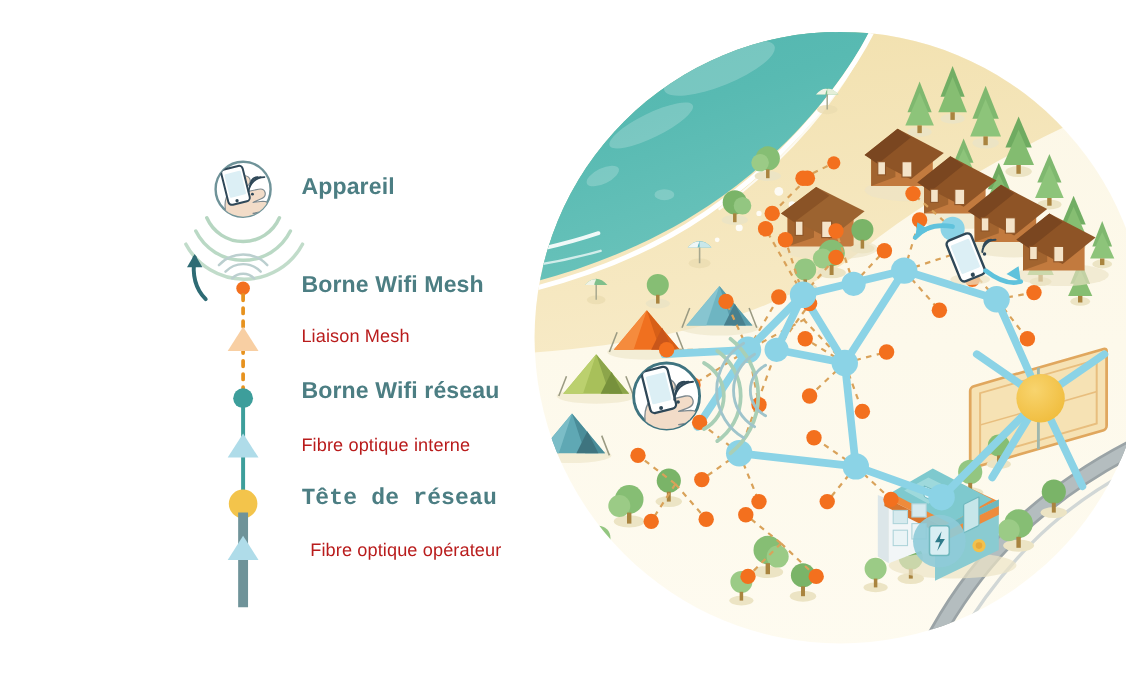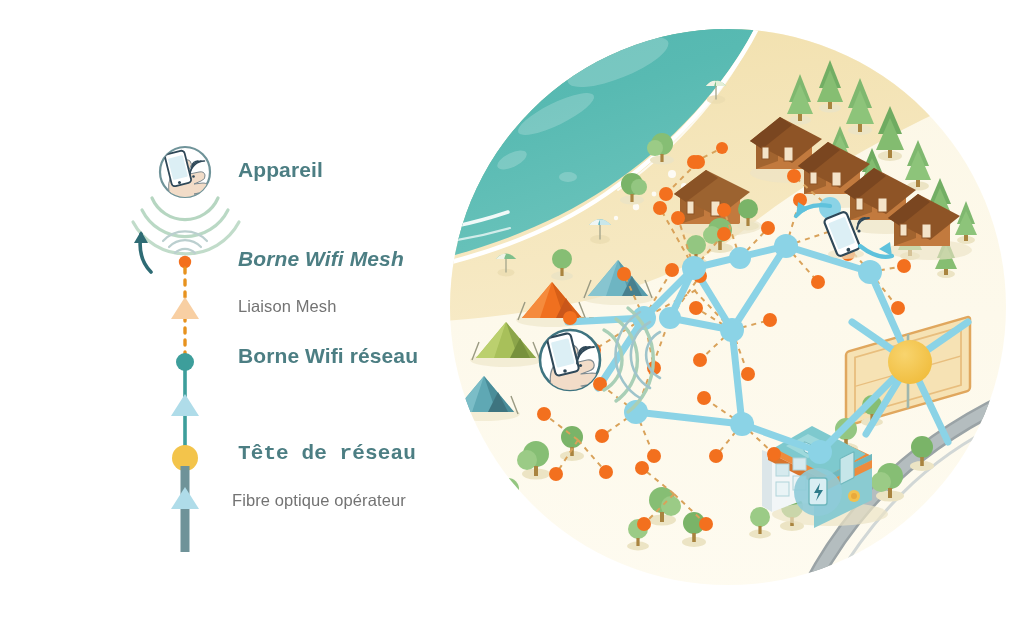--- a/index.html
+++ b/index.html
@@ -3,43 +3,43 @@
 <meta charset="utf-8">
 <title>Schema reseau wifi camping</title>
 <style>
   html,body{margin:0;padding:0;}
   body{
     width:1024px;height:629px;
     background:#ffffff;
     font-family:"Liberation Sans","DejaVu Sans",sans-serif;
     overflow:hidden;position:relative;
   }
-  #stage{position:absolute;inset:0;width:832px;height:629px;}
+  #stage{position:absolute;inset:0;width:832px;height:629px;margin-left:36px;}
 
   
   .legend{position:absolute;left:0;top:0;width:470px;height:629px;}
 
   .legend-label{
     position:absolute;white-space:nowrap;
     letter-spacing:.1px;
   }
   .legend-label.major{
     font-size:21px;font-weight:bold;color:#4C7E83;
   }
   .legend-label.minor{
-    font-size:16.5px;font-weight:normal;color:#737373;
+    font-size:16.5px;font-weight:normal;color:#b91c1c;
   }
 
   .l-appareil{left:238px;top:158px;}
-  .l-mesh    {left:238px;top:247px;font-style:italic;}
+  .l-mesh    {left:238px;top:247px;}
   .l-liaison {left:238px;top:297px;}
   .l-maitre  {left:238px;top:344px;}
   .l-fibint  {left:238px;top:396px;}
   .l-tete    {left:238px;top:442px;font-family:Liberation Mono, monospace;}
-  .l-fibop   {left:232px;top:491px;}
+  .l-fibop   {left:246px;top:491px;}
 
   .legend-svg{position:absolute;left:0;top:0;}
 
   
   .map-wrap{position:absolute;left:448px;top:22px;width:560px;height:585px;}
   .map-svg{display:block;}
 </style>
 </head>
 <body>
 
@@ -100,20 +100,21 @@
       <circle cx="185" cy="458" r="13" fill="#F3C44B"></circle>
 
       <line x1="185" y1="466" x2="185" y2="552" stroke="#6F9399" stroke-width="9"></line>
       <path d="M185 487 l-14 22 l28 0 z" fill="#AFDCE9"></path>
     </svg>
 
     <div class="legend-label major l-appareil">Appareil</div>
     <div class="legend-label major l-mesh">Borne Wifi Mesh</div>
     <div class="legend-label minor l-liaison">Liaison Mesh</div>
     <div class="legend-label major l-maitre">Borne Wifi réseau</div>
+    <div class="legend-label minor l-fibint">Fibre optique interne</div>
     <div class="legend-label major l-tete">Tête de réseau</div>
     <div class="legend-label minor l-fibop">Fibre optique opérateur</div>
   </div>
 
   <div class="map-wrap">
     <svg class="map-svg" width="560" height="585" viewBox="0 0 560 585">
       <defs>
         <clipPath id="discClip">
             <circle cx="280" cy="285" r="278"></circle>
           </clipPath>

